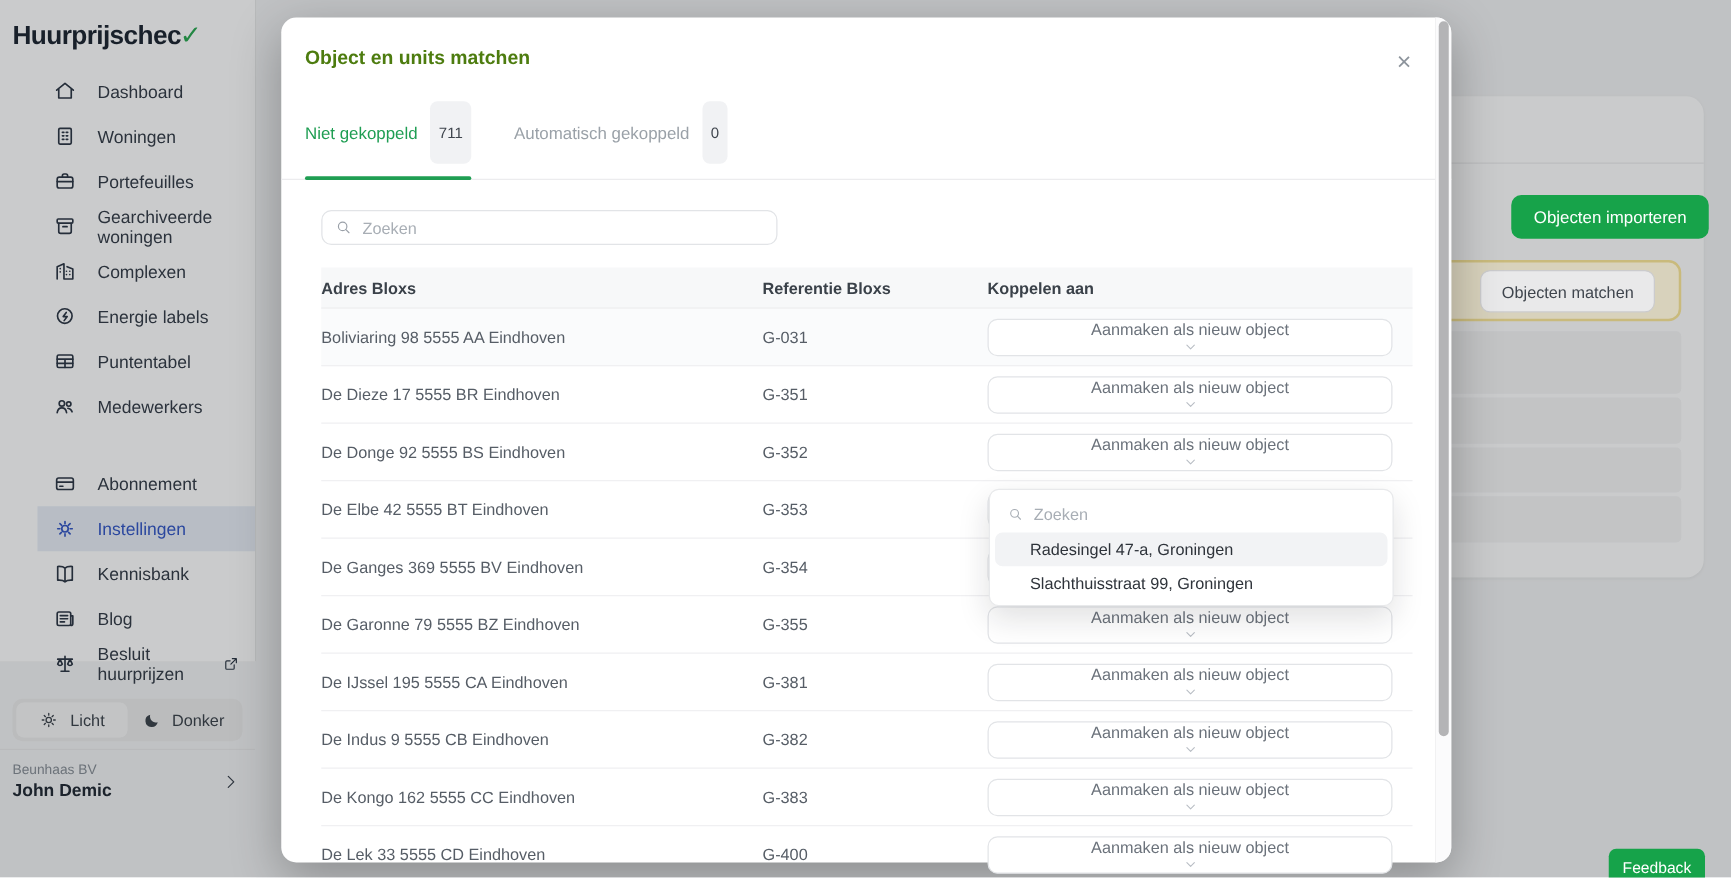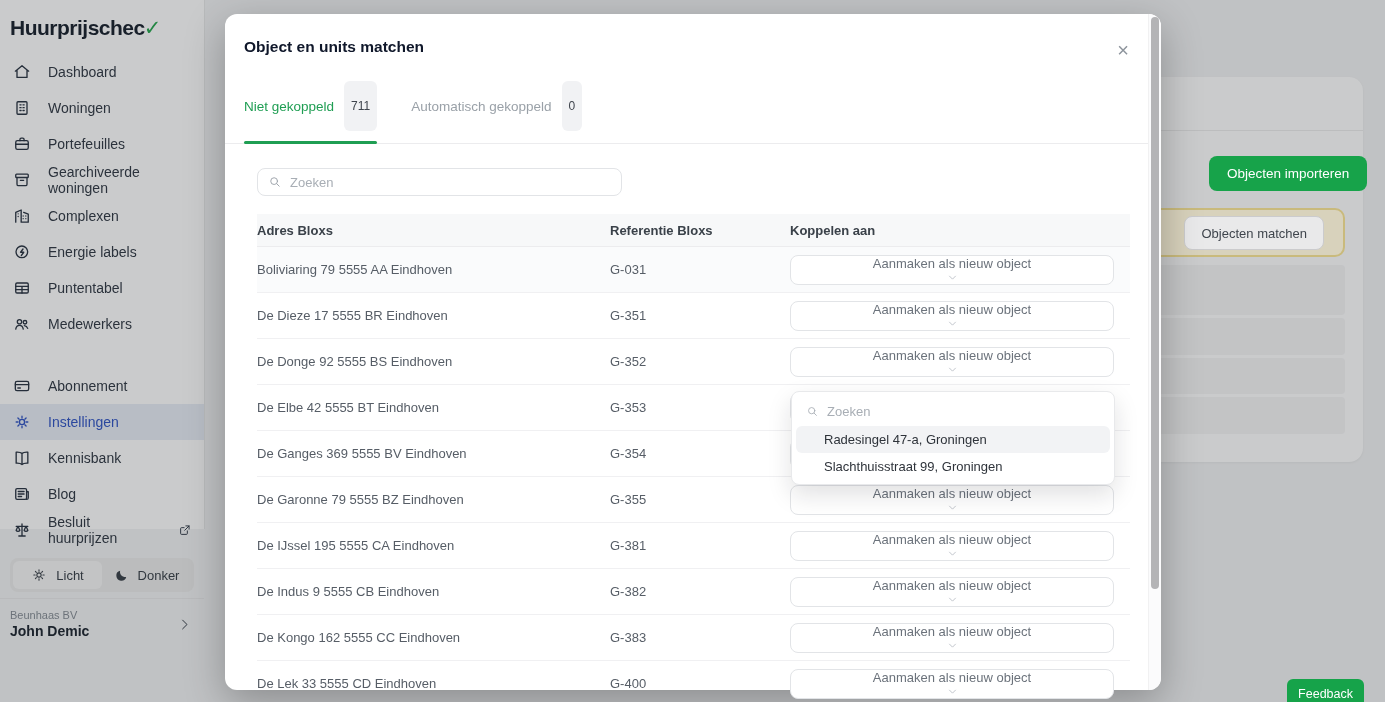--- a/index.html
+++ b/index.html
@@ -6,21 +6,21 @@
   html,body { width:1385px; height:702px; overflow:hidden; }
   body { font-family:"Liberation Sans","DejaVu Sans",sans-serif; background:#f3f4f5; position:relative; color:#2d333b; }
   svg { display:block; }
   .icon { flex:none; }
   .stroke-ico { fill:none; stroke:currentColor; stroke-width:1.6; stroke-linecap:round; stroke-linejoin:round; }
 
   
   .sidebar { position:absolute; left:0; top:0; width:205px; height:529px; background:#ffffff; z-index:10; display:flex; flex-direction:column; border-right:1px solid #e8e9ea; }
   .logo { padding:16px 10px 10px 10px; font-size:21px; font-weight:800; color:#1c2430; letter-spacing:-0.5px; white-space:nowrap; }
   .logo .logo-check { color:#29a850; font-weight:800; margin-left:-1px; }
-  .nav { margin-top:4px; }
+  .nav { margin-top:4px;margin-left:30px; }
   .nav-item { display:flex; align-items:center; gap:16px; height:36px; padding:0 12px; font-size:14px; color:#343c47; cursor:default; }
   .nav-item .icon { color:#2c3644; }
   .nav-item.active { background:#e8eef7; color:#3457c5; }
   .nav-item.active .icon { color:#3457c5; }
   .nav-divider { height:1px; background:#ececee; margin:11px 0; }
   .sidebar-bottom { margin-top:auto; }
   .theme-toggle { margin:10px 10px 6px 10px; height:34px; background:#ececec; border-radius:8px; display:flex; padding:3px; }
   .theme-seg { flex:1; display:flex; align-items:center; justify-content:center; gap:9px; font-size:13px; color:#3c434b; border-radius:6px; }
   .theme-seg.selected { background:#f7f7f7; }
   .user-divider { height:1px; background:#e9eaeb; }
@@ -42,21 +42,21 @@
 
   
   .spot-import { position:absolute; left:1209px; top:156px; height:35px; padding:0 18px; background:#17a34a; border-radius:8px; color:#ffffff; font-size:13.5px; font-weight:500; display:flex; align-items:center; z-index:60; border:none; cursor:pointer; }
   .spot-highlight { position:absolute; left:980px; right:40px; top:208px; height:49px; border:2px solid #c9ba7c; background:#d8d2bc; border-radius:10px; z-index:60; }
   .spot-match { position:absolute; right:19px; top:6px; height:34px; padding:0 16px; background:#e9e9ea; border:1px solid #cbcbcd; border-radius:8px; font-size:13px; color:#3f454d; display:flex; align-items:center; cursor:pointer; }
   .feedback-btn { position:absolute; right:21px; top:679px; height:30px; padding:0 11px; background:#16a34a; border:none; border-radius:6px; color:#fff; font-size:12.5px; display:flex; align-items:center; z-index:60; cursor:pointer; }
 
   
   .modal { position:absolute; left:225px; top:14px; width:936px; height:676px; background:#ffffff; border-radius:12px; box-shadow:0 12px 40px rgba(0,0,0,.28); z-index:100; }
   .modal-close { position:absolute; top:26px; right:32px; font-size:20px; line-height:1; color:#8d949c; cursor:pointer; }
-  .modal-title { padding:24px 20px 0 19px; font-size:15.5px; font-weight:600; color:#0f172a; }
+  .modal-title { padding:24px 20px 0 19px; font-size:15.5px; font-weight:600; color:#4d7c0f; }
   .tabs { display:flex; gap:34px; padding:0 0 0 19px; margin-top:25px; border-bottom:1px solid #ececee; }
   .tab { display:flex; align-items:center; gap:10px; padding-bottom:12px; font-size:13.5px; font-weight:500; color:#9aa1a8; cursor:pointer; position:relative; }
   .tab.active { color:#1f9e53; }
   .tab.active::after { content:""; position:absolute; left:0; right:0; bottom:-1px; height:3px; background:#1f9e53; border-radius:2px; }
   .tab-badge { background:#f1f2f4; border-radius:6px; padding:18px 7px; font-size:12px; font-weight:400; color:#3f454d; }
   .modal-body { padding:24px 31px 0 32px; position:relative; }
   .search-box { width:365px; height:28px; border:1px solid #e2e4e7; border-radius:8px; display:flex; align-items:center; gap:8px; padding:0 10px; margin-bottom:18px; color:#9aa0a8; }
   .search-box input { border:none; outline:none; flex:1; font-size:13px; font-family:inherit; color:#40464e; background:transparent; }
   .search-box input::placeholder { color:#a8aeb5; }
   .match-table { width:100%; }
@@ -289,21 +289,21 @@
     </div>
 
     <div class="match-table">
       <div class="t-head">
         <div>Adres Bloxs</div>
         <div>Referentie Bloxs</div>
         <div>Koppelen aan</div>
       </div>
       <div id="table-rows">
           <div class="t-row shaded">
-            <div>Boliviaring 79 5555 AA Eindhoven</div>
+            <div>Boliviaring 98 5555 AA Eindhoven</div>
             <div>G-031</div>
             <div>
               <div class="row-select">
                 <span>Aanmaken als nieuw object</span>
                 <span class="icon">
                   <svg width="13" height="13" viewBox="0 0 24 24" class="stroke-ico">
                     <path d="M6.5 9.5l5.5 5.5 5.5-5.5"></path>
                   </svg>
                 </span>
               </div>

